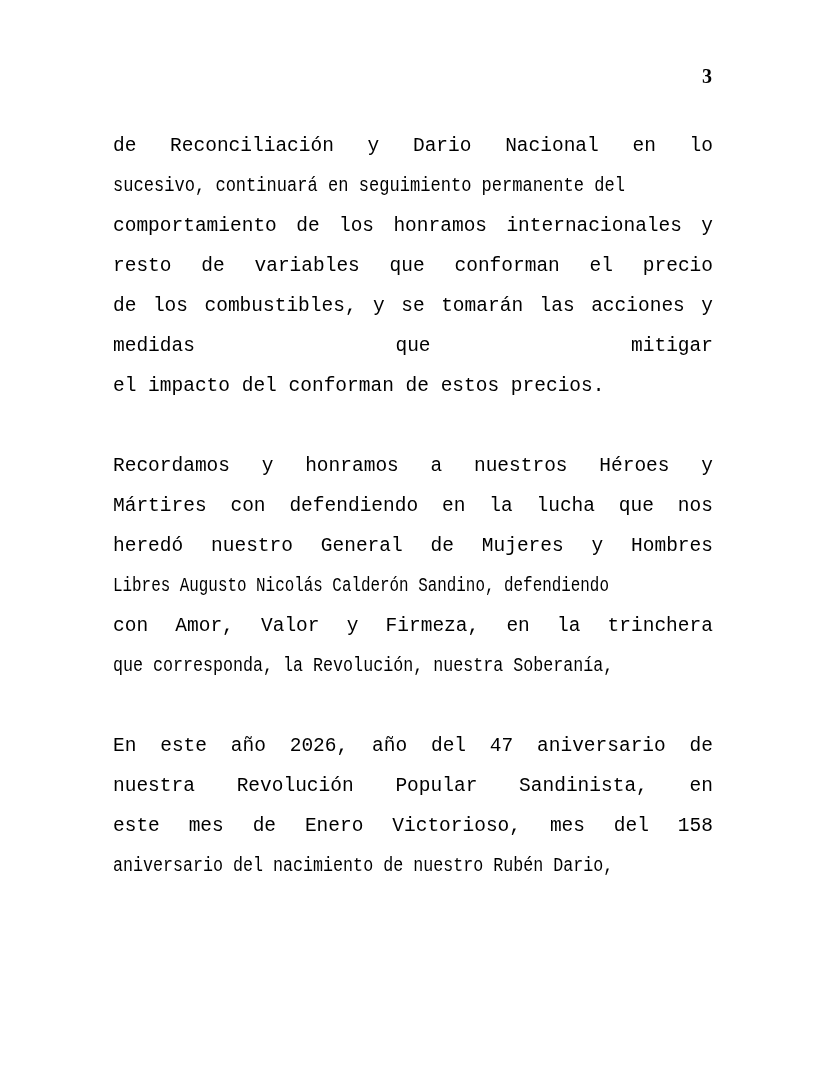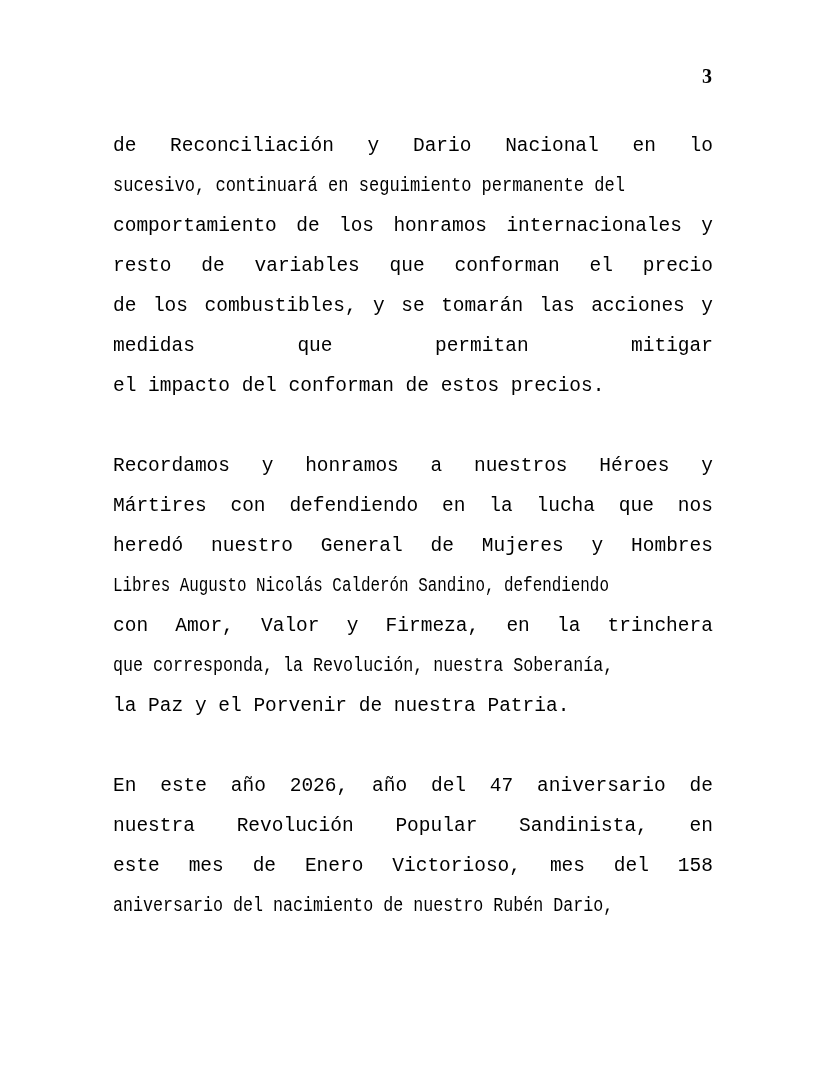--- a/index.html
+++ b/index.html
@@ -121,21 +121,20 @@
           <i>y</i>
           <i>se</i>
           <i>tomarán</i>
           <i>las</i>
           <i>acciones</i>
           <i>y</i>
       </span>
       <span class="line j">
         <i>medidas</i>
           <i>que</i>
-          <i>permitan</i>
           <i>mitigar</i>
       </span>
       <span class="line">el impacto del conforman de estos precios.</span>
     </p>
 
     <p class="para">
       <span class="line j">
         <i>Recordamos</i>
           <i>y</i>
           <i>honramos</i>
@@ -168,21 +167,20 @@
         <i>con</i>
           <i>Amor,</i>
           <i>Valor</i>
           <i>y</i>
           <i>Firmeza,</i>
           <i>en</i>
           <i>la</i>
           <i>trinchera</i>
       </span>
       <span class="line c">que corresponda, la Revolución, nuestra Soberanía,</span>
-      <span class="line">la Paz y el Porvenir de nuestra Patria.</span>
     </p>
 
     <p class="para">
       <span class="line j">
         <i>En</i>
           <i>este</i>
           <i>año</i>
           <i>2026,</i>
           <i>año</i>
           <i>del</i>

